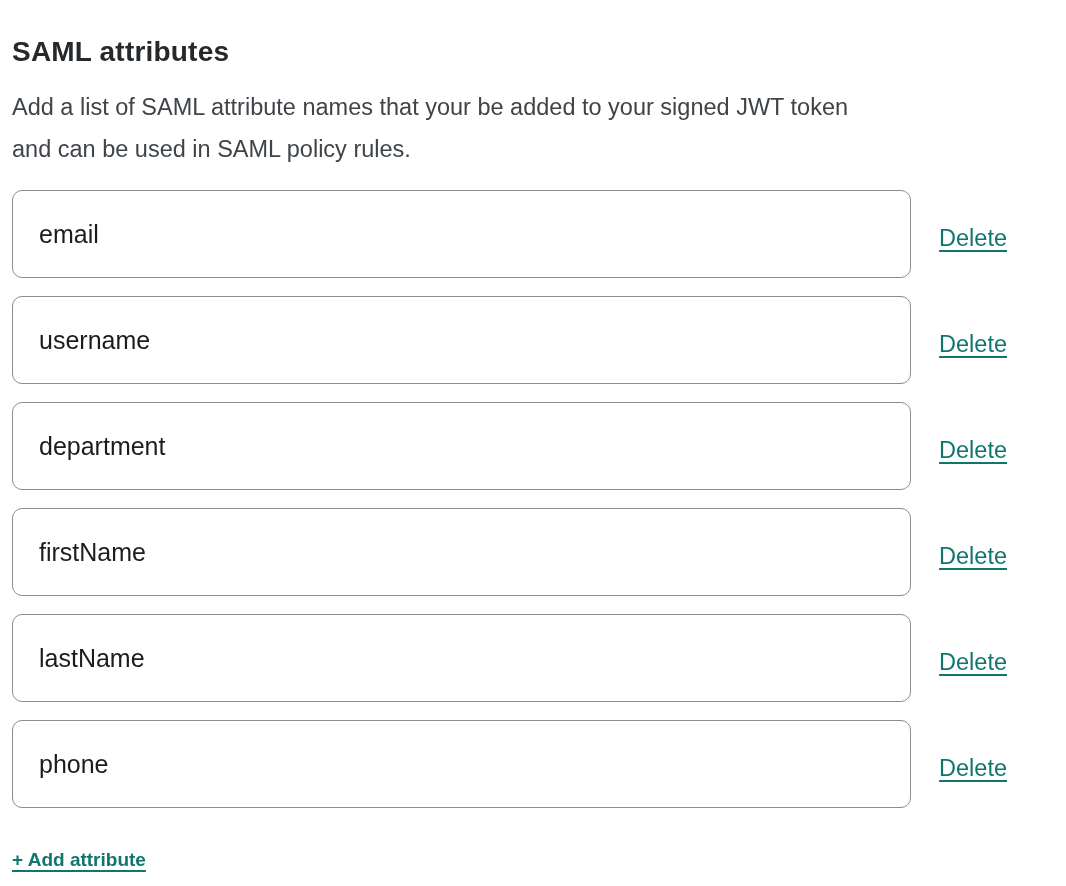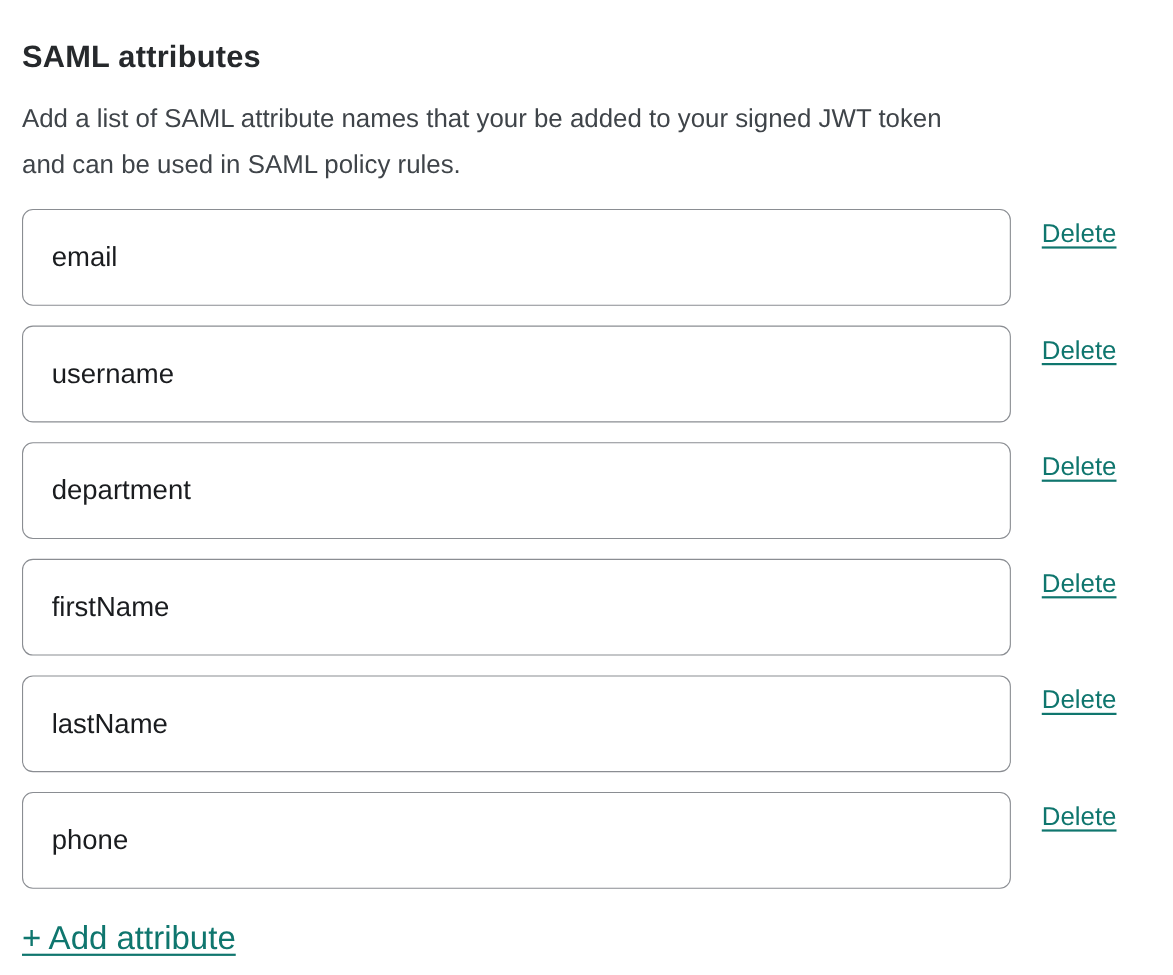--- a/index.html
+++ b/index.html
@@ -8,21 +8,21 @@
     background: #ffffff;
   }
   body {
     width: 1066px;
     height: 886px;
     font-family: "Liberation Sans", sans-serif;
     box-sizing: border-box;
     overflow: hidden;
   }
   .container {
-    padding: 36px 43px 0 20px;
+    padding: 36px 43px 0 12px;
     box-sizing: border-box;
     width: 1066px;
   }
   .page-title {
     margin: 0 0 18px 0;
     font-size: 28px;
     font-weight: 700;
     color: #26292c;
     letter-spacing: 0.2px;
   }
@@ -32,21 +32,21 @@
     line-height: 42px;
     color: #3f4449;
     font-weight: 400;
   }
   .description span { display: block; }
   .rows {
     width: 995px;
   }
   .attribute-row {
     display: flex;
-    align-items: flex-start;
+    align-items: center;
     gap: 28px;
     margin-bottom: 18px;
   }
   .attribute-input {
     flex: 1 1 auto;
     height: 88px;
     box-sizing: border-box;
     border: 1.5px solid #8a8d92;
     border-radius: 10px;
     background: #ffffff;
@@ -65,23 +65,24 @@
     cursor: pointer;
     white-space: nowrap;
   }
   .delete-link {
     font-size: 23.5px;
     margin-top: 8px;
     line-height: 28px;
   }
   .add-attribute-link {
     display: inline-block;
-    font-size: 30px;
+    font-size: 19px;
     line-height: 28px;
-    margin-top: 14px;
+    margin-top: 20px;
+    font-weight: bold;
   }
 </style>
 </head>
 <body>
 
 <div class="container">
 
   <h2 class="page-title">SAML attributes</h2>
 
   <p class="description">

